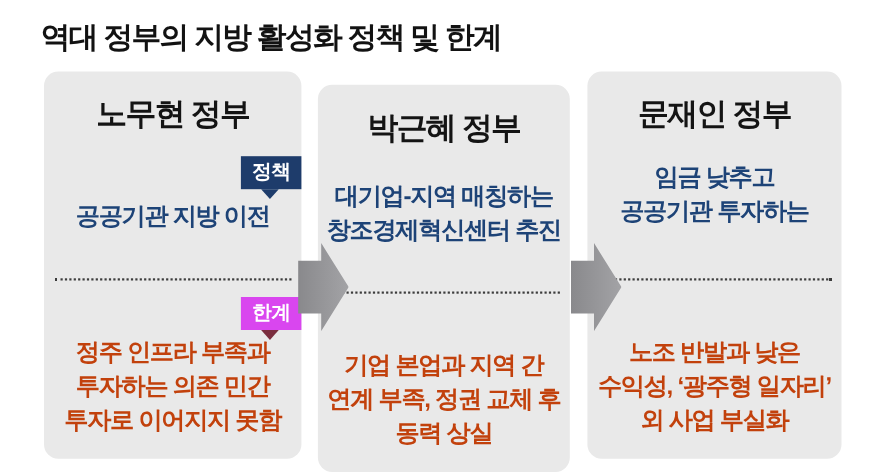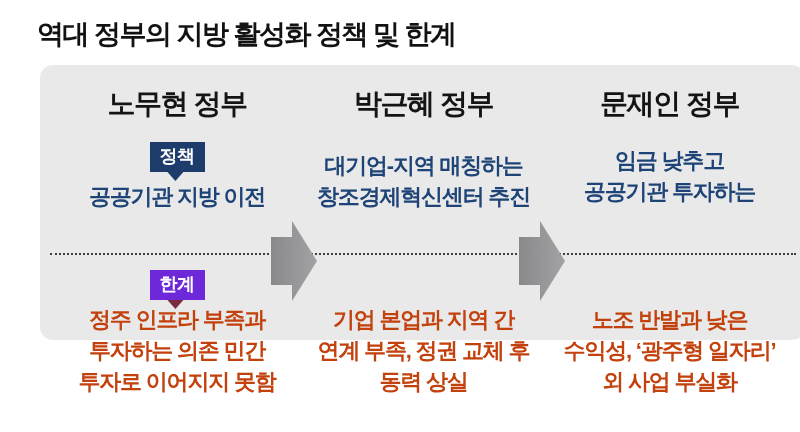--- a/index.html
+++ b/index.html
@@ -8,51 +8,51 @@
     background:#ffffff;
     font-family:"Liberation Sans", sans-serif;
     position:relative; overflow:hidden;
   }
   .main-title {
     position:absolute; left:37px; top:16px;
     font-size:27px; font-weight:800; color:#121212;
     letter-spacing:-1.5px;
   }
   .panel {
-    position:absolute; top:65px; height:275px;
-    background:#e9e9e9; border-radius:13px;padding-left:40px;
+    position:absolute; top:65px; height:352px;
+    background:#e9e9e9; border-radius:13px;
   }
   .p1 { left:40px;  width:234px; }
-  .p2 { left:289px; width:229px; }
+  .p2 { left:289px; width:229px;margin-top:12px; }
   .p3 { left:534px; width:231px; }
 
   .panel-title {
     position:absolute; top:20px; left:0; right:0;
     text-align:center; font-size:28px; font-weight:800;
     color:#141414; letter-spacing:-1.5px; white-space:nowrap;
   }
   .badge-row {
     position:absolute; left:0; right:0;
-    display:flex; justify-content:center;
+    display:flex; justify-content:flex-end;
   }
   .policy-badge-row { top:77px; }
   .limit-badge-row  { top:205px; }
   .badge {
     position:relative; color:#ffffff;
     font-size:18px; font-weight:700;
     padding:2px 10px 4px; letter-spacing:-0.5px;
   }
   .badge::after {
     content:""; position:absolute; top:100%; left:50%;
     transform:translateX(-60%);
     border:8px solid transparent; border-top-width:9px; border-bottom:0;
   }
   .badge-policy { background:#1e3c6b; }
   .badge-policy::after { border-top-color:#1e3c6b; }
-  .badge-limit  { background:#6d28d9; }
+  .badge-limit  { background:#d946ef; }
   .badge-limit::after  { border-top-color:#7a2d3e; }
 
   .text-block {
     position:absolute; left:0; right:0; text-align:center;
     font-weight:800; font-size:22px; line-height:31px;
     letter-spacing:-1.2px; white-space:nowrap;
   }
   .policy-text { color:#1d4377; }
   .limit-text  { color:#c2410c; top:239px; }
   .p1 .policy-text { top:116px; }

